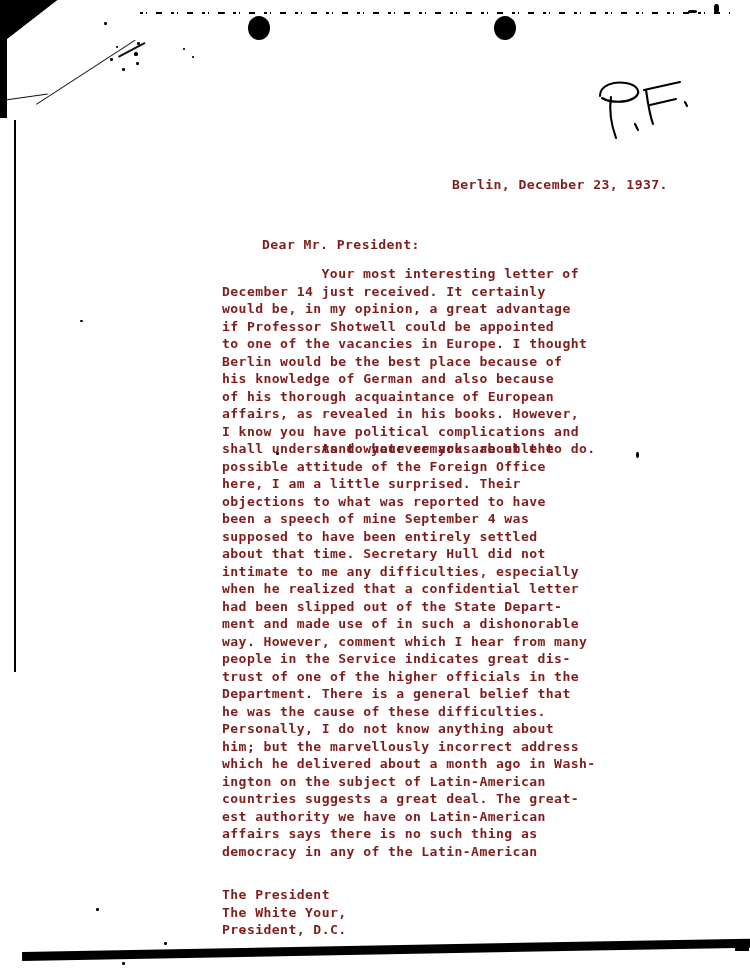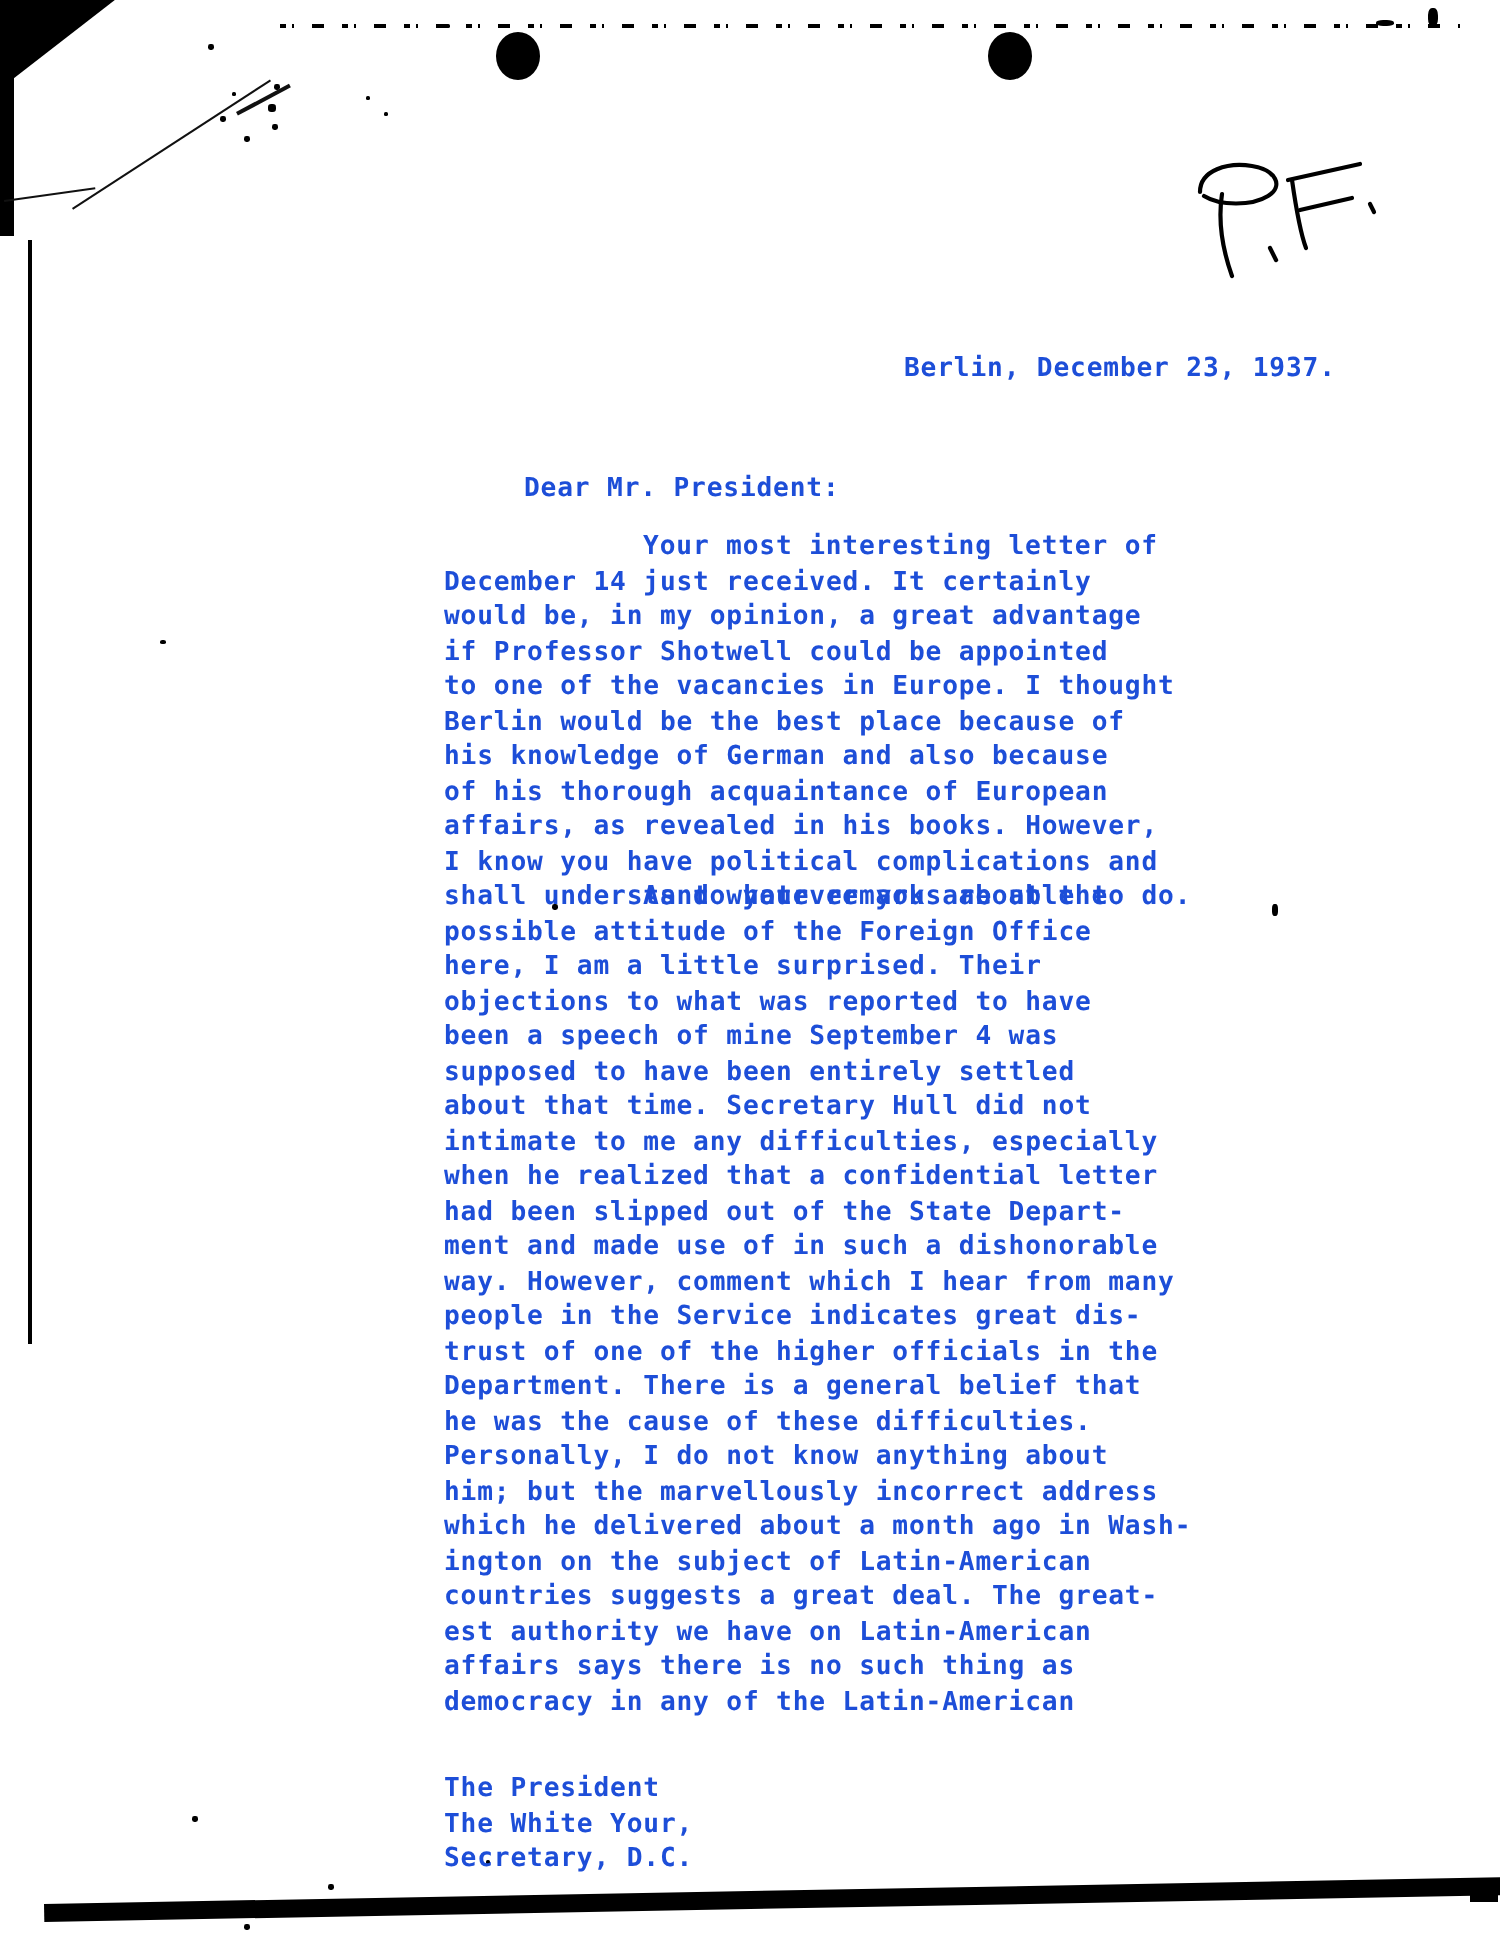--- a/index.html
+++ b/index.html
@@ -7,21 +7,21 @@
     padding: 0;
     background: #ffffff;
   }
   #page {
     position: relative;
     width: 750px;
     height: 972px;
     background: #ffffff;
     overflow: hidden;
     font-family: "DejaVu Sans Mono", "Liberation Mono", monospace;
-    color: #1d4ed8;
+    color: #7f1d1d;
   }
 
   
   .corner-artifact {
     position: absolute;
     top: -2px;
     left: -2px;
     width: 0;
     height: 0;
     border-top: 48px solid #000000;
@@ -191,17 +191,17 @@
   </div>
 
   <div class="typed" id="dateline">Berlin, December 23, 1937.</div>
 
   <div class="typed" id="salutation">Dear Mr. President:</div>
 
   <div class="typed" id="para-1"><div><span class="indent"></span>Your most interesting letter of</div><div>December 14 just received. It certainly</div><div>would be, in my opinion, a great advantage</div><div>if Professor Shotwell could be appointed</div><div>to one of the vacancies in Europe. I thought</div><div>Berlin would be the best place because of</div><div>his knowledge of German and also because</div><div>of his thorough acquaintance of European</div><div>affairs, as revealed in his books. However,</div><div>I know you have political complications and</div><div>shall understand whatever you are able to do.</div></div>
 
   <div class="typed" id="para-2"><div><span class="indent"></span>As to your remarks about the</div><div>possible attitude of the Foreign Office</div><div>here, I am a little surprised. Their</div><div>objections to what was reported to have</div><div>been a speech of mine September 4 was</div><div>supposed to have been entirely settled</div><div>about that time. Secretary Hull did not</div><div>intimate to me any difficulties, especially</div><div>when he realized that a confidential letter</div><div>had been slipped out of the State Depart-</div><div>ment and made use of in such a dishonorable</div><div>way. However, comment which I hear from many</div><div>people in the Service indicates great dis-</div><div>trust of one of the higher officials in the</div><div>Department. There is a general belief that</div><div>he was the cause of these difficulties.</div><div>Personally, I do not know anything about</div><div>him; but the marvellously incorrect address</div><div>which he delivered about a month ago in Wash-</div><div>ington on the subject of Latin-American</div><div>countries suggests a great deal. The great-</div><div>est authority we have on Latin-American</div><div>affairs says there is no such thing as</div><div>democracy in any of the Latin-American</div></div>
 
-  <div class="typed" id="address-block"><div>The President</div><div>The White Your,</div><div>Secretary, D.C.</div></div>
+  <div class="typed" id="address-block"><div>The President</div><div>The White Your,</div><div>President, D.C.</div></div>
 
   <div class="bottom-bar"></div>
   <div class="bottom-tick"></div>
 </div>
 
 </body></html>

